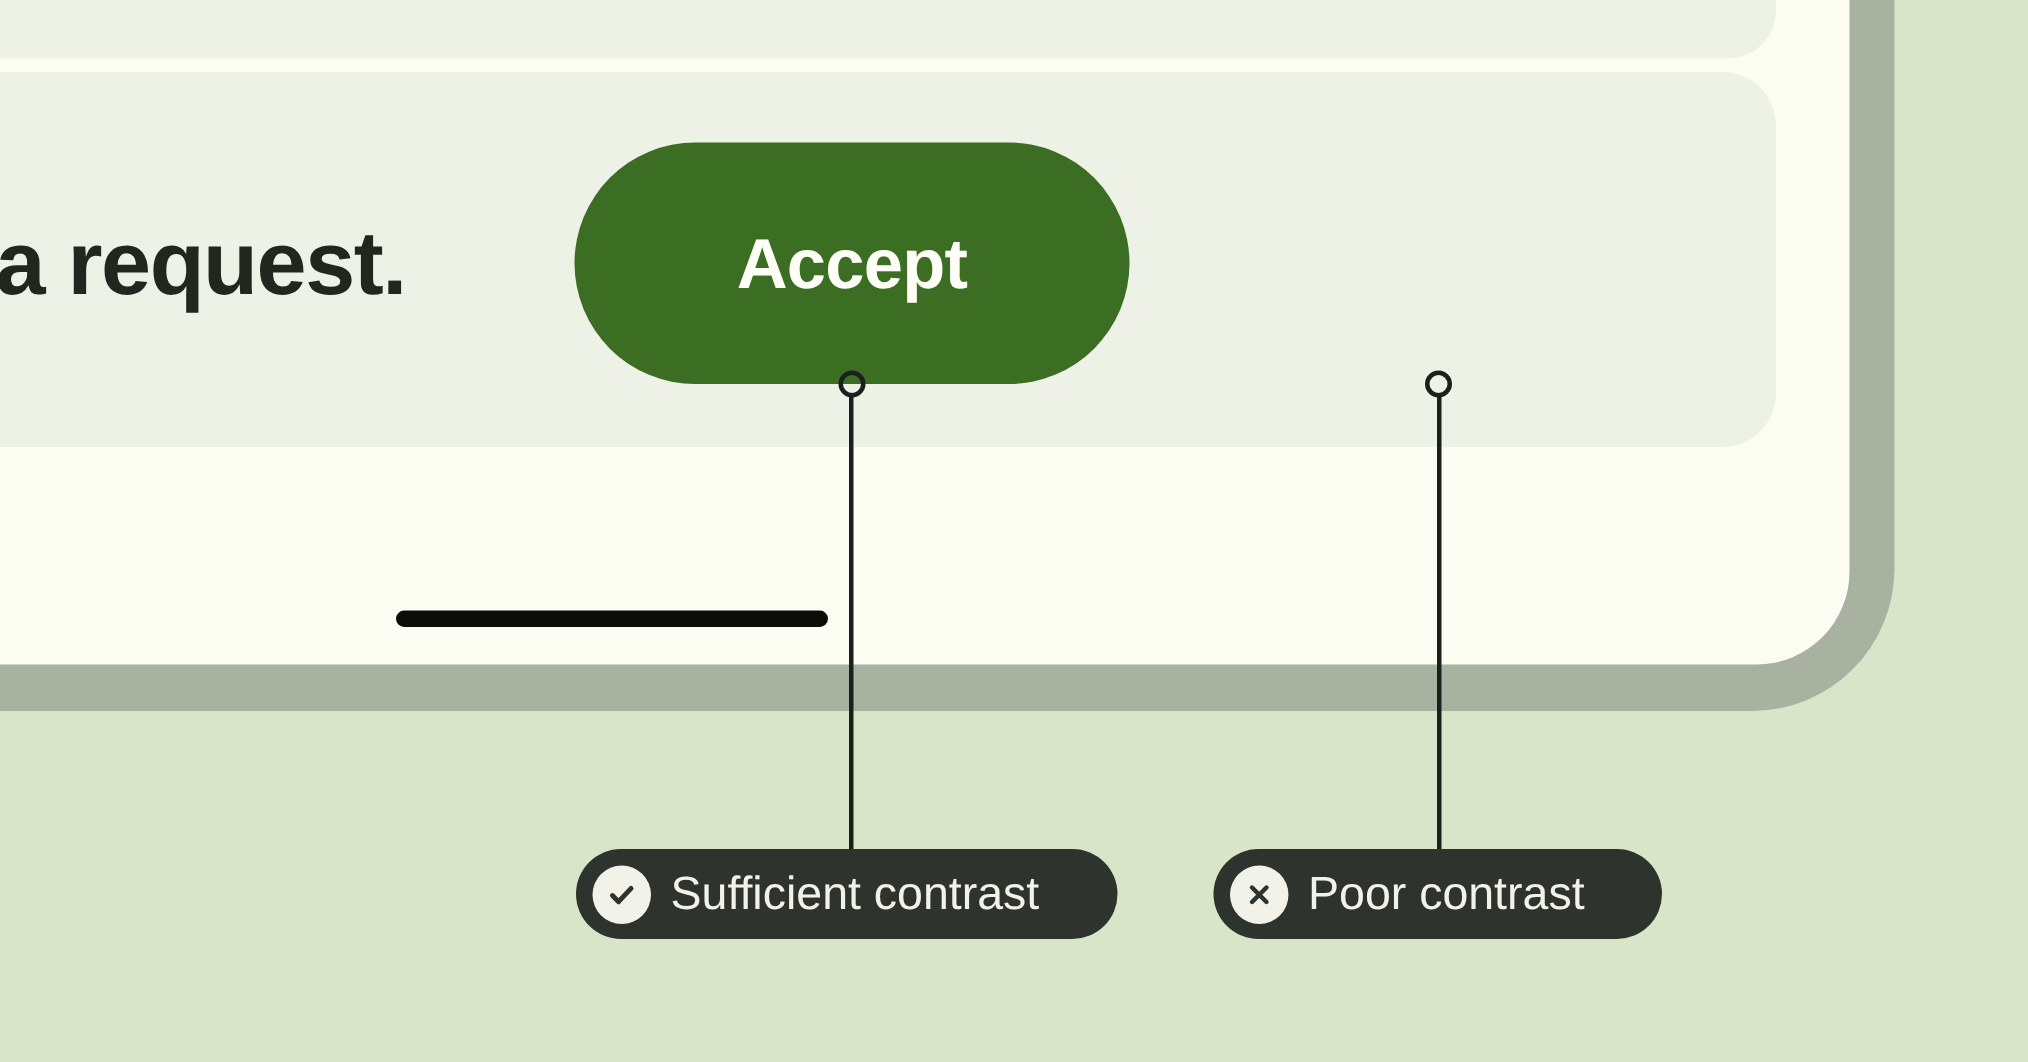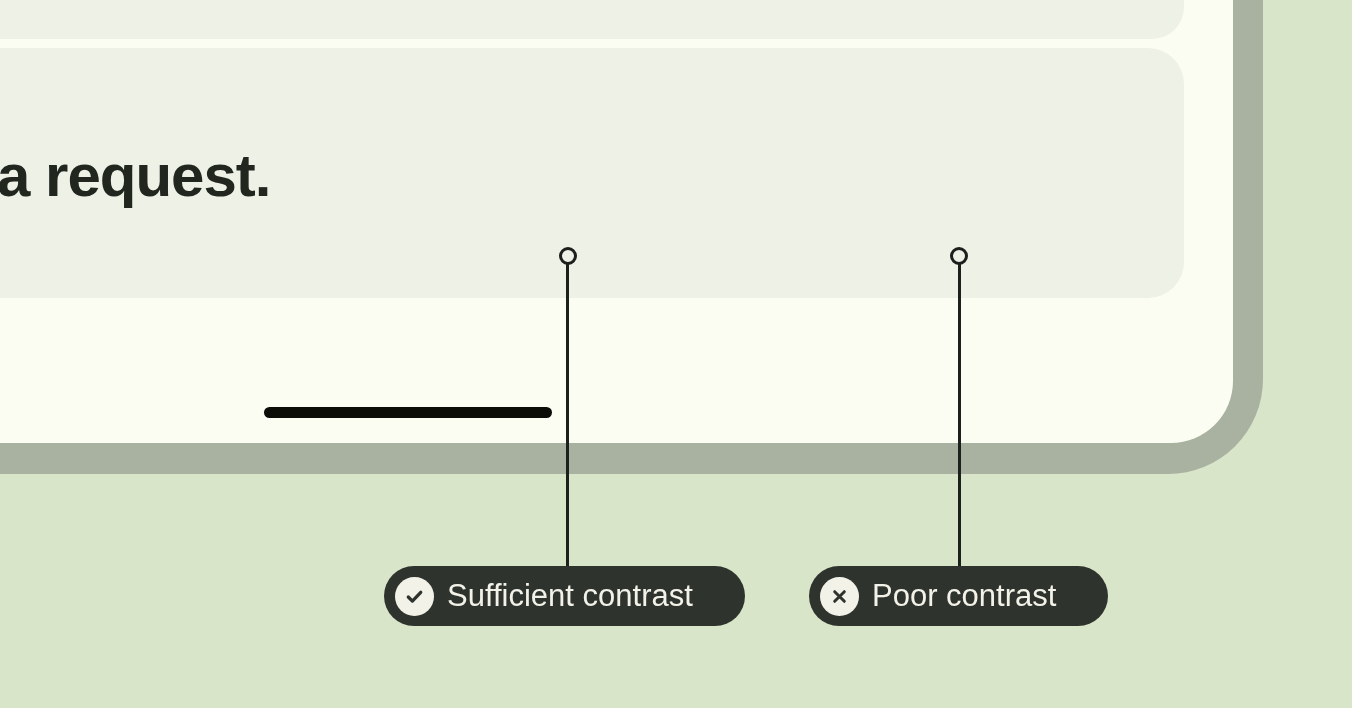--- a/index.html
+++ b/index.html
@@ -53,20 +53,21 @@
 
   <div class="abs phone-frame"></div>
   <div class="abs phone-screen"></div>
 
   <div class="abs card-top"></div>
 
   <div class="abs card-main"></div>
 
   <div class="abs message">a request.</div>
 
+  <button class="abs pill-btn btn-accept">Accept</button>
 
 
   <div class="abs home-indicator"></div>
 
   <div class="abs connector-line line-1"></div>
   <div class="abs connector-line line-2"></div>
   <div class="abs connector-dot dot-1"></div>
   <div class="abs connector-dot dot-2"></div>
 
   <div class="abs annotation annotation-1">

